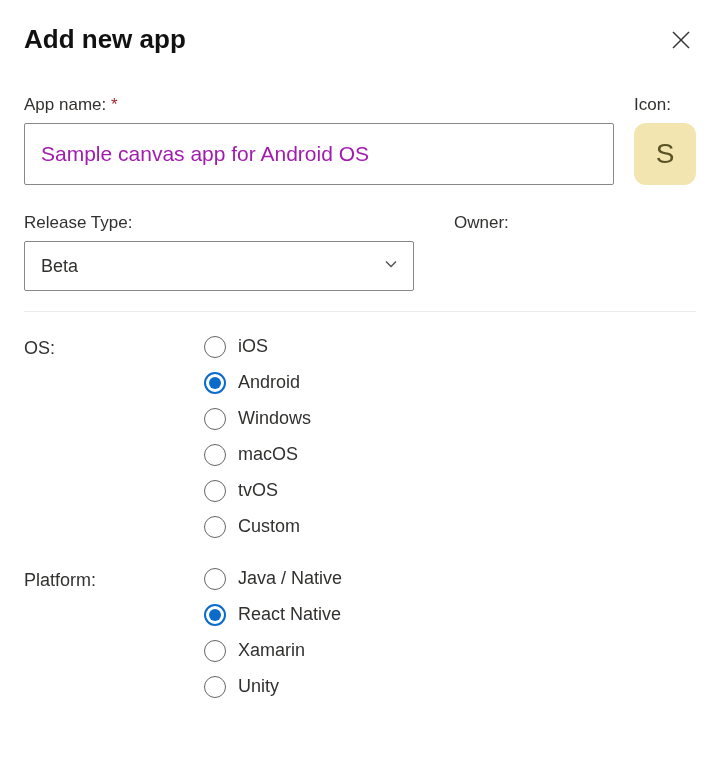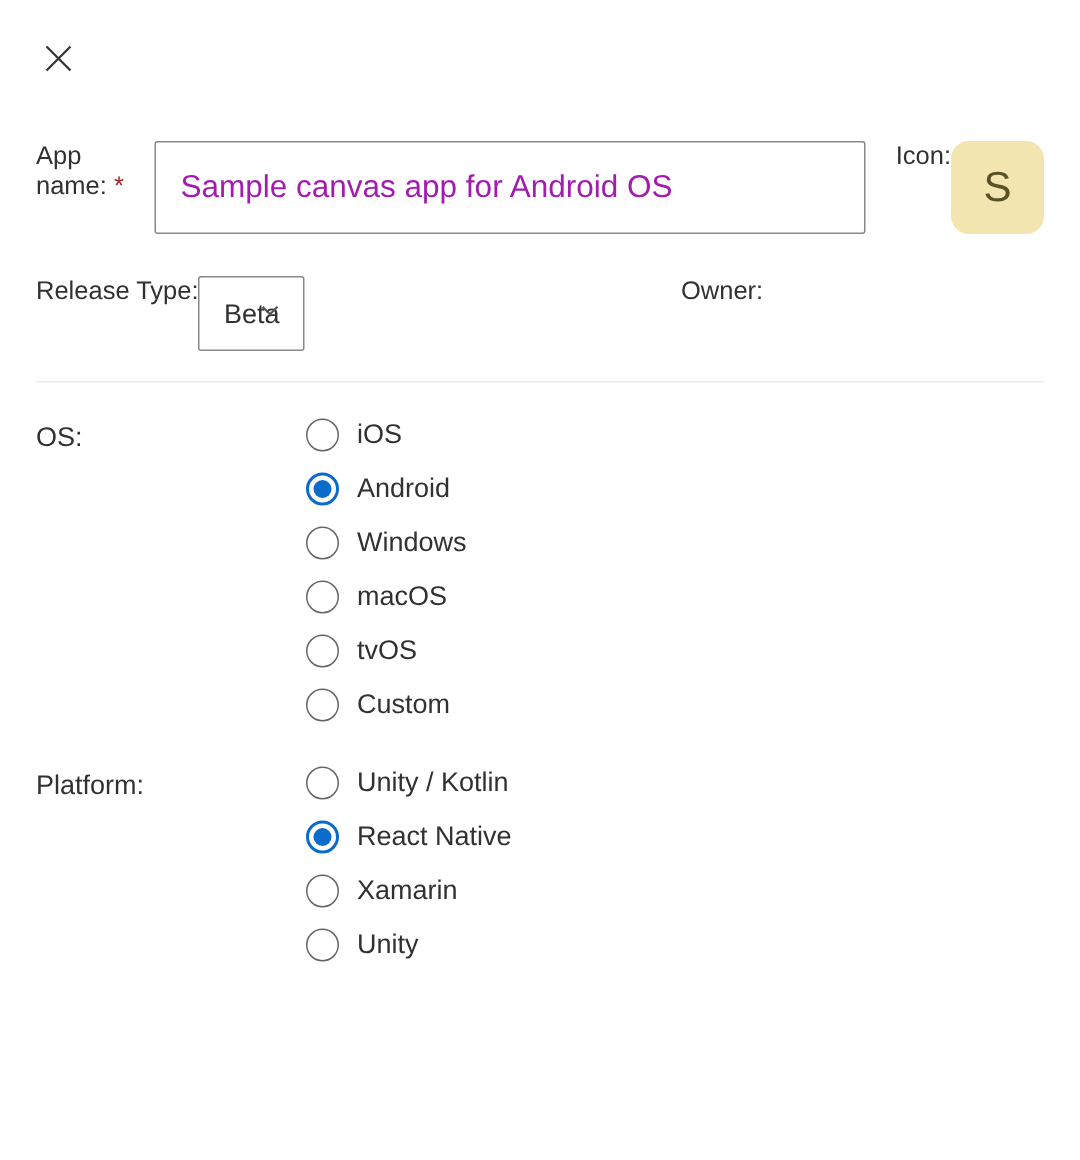--- a/index.html
+++ b/index.html
@@ -25,21 +25,21 @@
       cursor: pointer;
       padding: 4px;
     }
     .close-btn svg { display:block; }
     .row1 {
       display: flex;
       gap: 20px;
       align-items: flex-end;
       margin-bottom: 28px;
     }
-    .field { display:flex; flex-direction:row; }
+    .field { display:flex; flex-direction:column; }
     .field-name { flex:1; }
     .label {
       font-size: 17px;
       color: #323130;
       margin-bottom: 8px;
     }
     .req { color:#a4262c; }
     .text-input {
       width:100%;
       height:62px;
@@ -137,20 +137,21 @@
     .radio-dot {
       width:12px; height:12px;
       border-radius:50%;
       background:#0b6bcb;
     }
   </style>
 </head>
 <body>
 
 <div class="header">
+  <div class="title">Add new app</div>
   <div class="close-btn">
     <svg width="22" height="22" viewBox="0 0 22 22">
       <line x1="3" y1="3" x2="19" y2="19" stroke="#333" stroke-width="1.5"></line>
       <line x1="19" y1="3" x2="3" y2="19" stroke="#333" stroke-width="1.5"></line>
     </svg>
   </div>
 </div>
 
 <div class="row1">
   <div class="field field-name">
@@ -217,21 +218,21 @@
         <span>Custom</span>
       </div>
     </div>
 </div>
 
 <div class="radio-section">
   <div class="radio-label-col">Platform:</div>
   <div class="radio-list" id="platform-list">
       <div class="radio-item">
         <div class="radio-circle"></div>
-        <span>Unity / Kotlin</span>
+        <span>Java / Native</span>
       </div>
       <div class="radio-item">
         <div class="radio-circle selected">
           <div class="radio-dot"></div>
         </div>
         <span>React Native</span>
       </div>
       <div class="radio-item">
         <div class="radio-circle"></div>
         <span>Xamarin</span>

